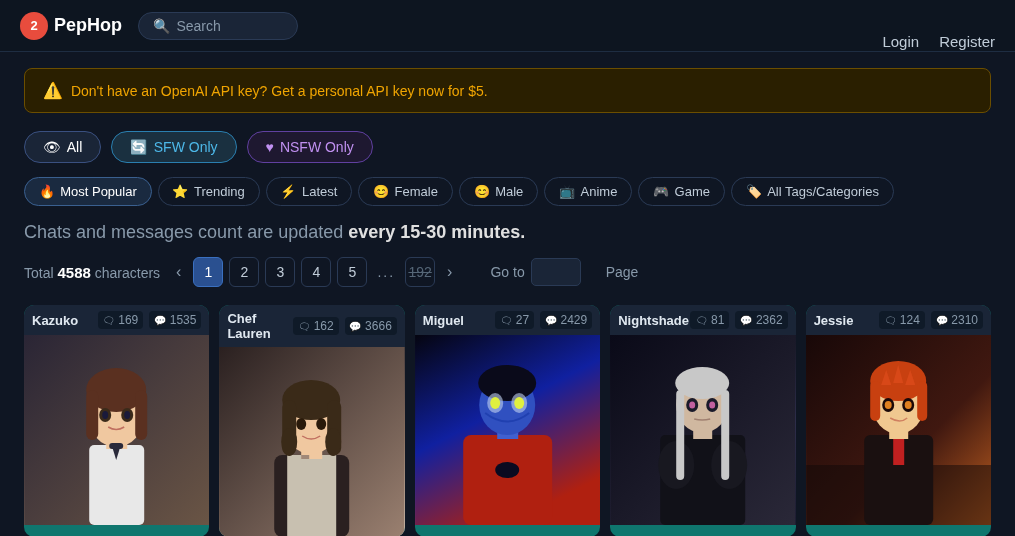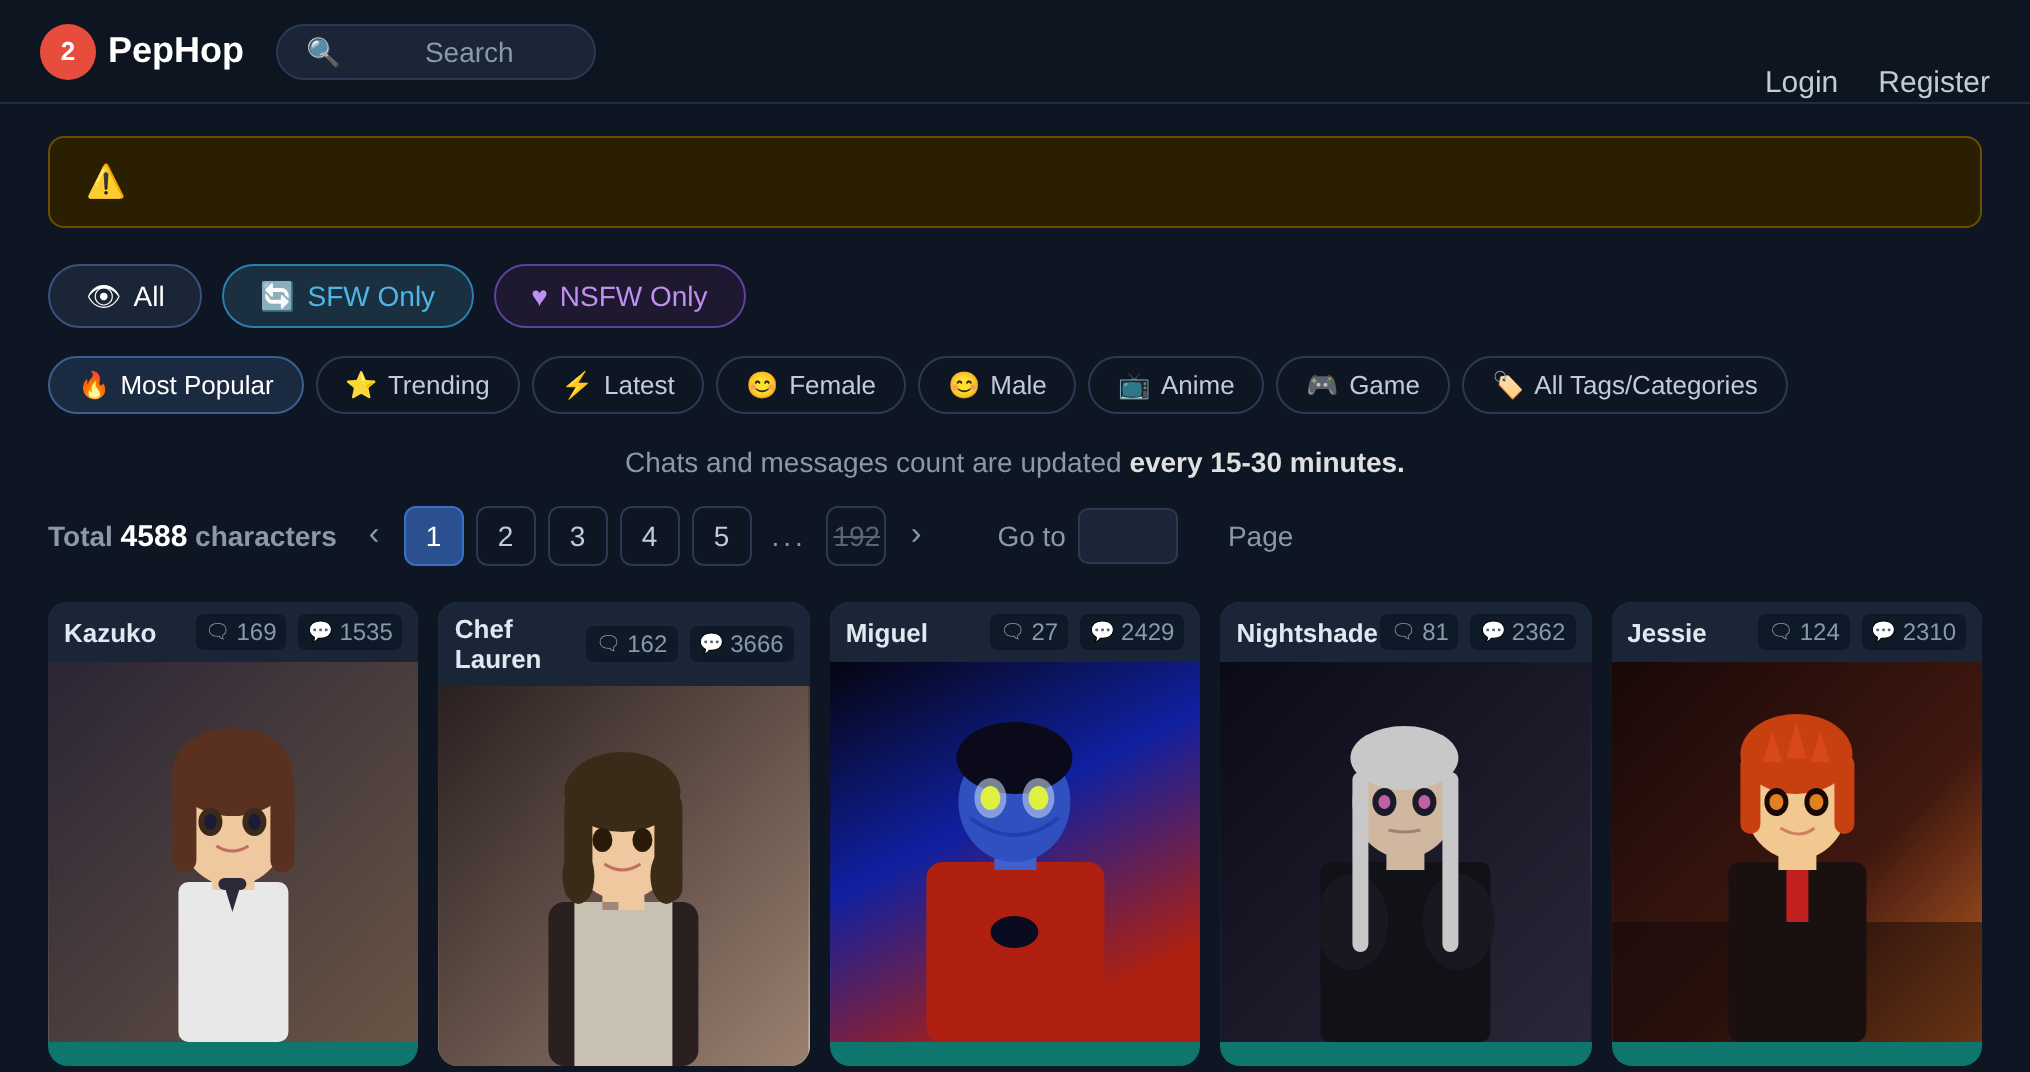--- a/index.html
+++ b/index.html
@@ -50,21 +50,21 @@
       align-items: center;
       background: #1a2537;
       border: 1px solid #2a3a55;
       border-radius: 20px;
       padding: 5px 14px;
       gap: 6px;
       cursor: pointer;
       min-width: 160px;
     }
     .search-bar-icon { color: #8899aa; font-size: 14px; }
-    .search-bar-text { color: #8899aa; font-size: 14px; margin-left: 36px; }
+    .search-bar-text { color: #8899aa; font-size: 14px; }
     .header-spacer { flex: 1; }
     .header-actions { display: flex; gap: 20px; align-items: center; }
     .header-link {
       color: #c0ccd8;
       font-size: 15px;
       cursor: pointer;
       text-decoration: none;
       margin-top: 32px;
     }
 
@@ -141,37 +141,36 @@
       cursor: pointer;
     }
     .tag-btn.active {
       background: #1a2a40;
       border-color: #3a6090;
       color: #fff;
     }
 
     
     .info-text {
-      font-size: 14px;
+      font-size: 18px;
       color: #8899aa;
       margin-bottom: 14px;
-      text-align: center;
     }
     .info-text strong { color: #e0e0e0; }
 
     
     .pagination-row {
       display: flex;
       align-items: center;
       gap: 6px;
       margin-bottom: 18px;
       font-size: 14px;
       color: #8899aa;
     }
-    .pagination-label { margin-right: 4px; font-weight: bold; }
+    .pagination-label { margin-right: 4px; }
     .pagination-label strong { color: #fff; font-size: 15px; }
     .page-nav {
       background: transparent;
       border: none;
       color: #8899aa;
       font-size: 16px;
       cursor: pointer;
       padding: 2px 6px;
     }
     .page-btn {
@@ -282,20 +281,23 @@
   <div class="header-actions">
     <a class="header-link">Login</a>
     <a class="header-link">Register</a>
   </div>
 </header>
 
 <main class="main">
 
   <div class="alert-banner">
     <span class="alert-icon">⚠️</span>
+    <span class="alert-text">
+      <span>Don't have an OpenAI API key? Get a personal API key now for $5.</span>
+    </span>
   </div>
 
   <div class="filter-row1">
     <button class="filter-btn active-all">
       <span>👁</span>
       <span>All</span>
     </button>
     <button class="filter-btn active-sfw">
       <span>🔄</span>
       <span>SFW Only</span>

